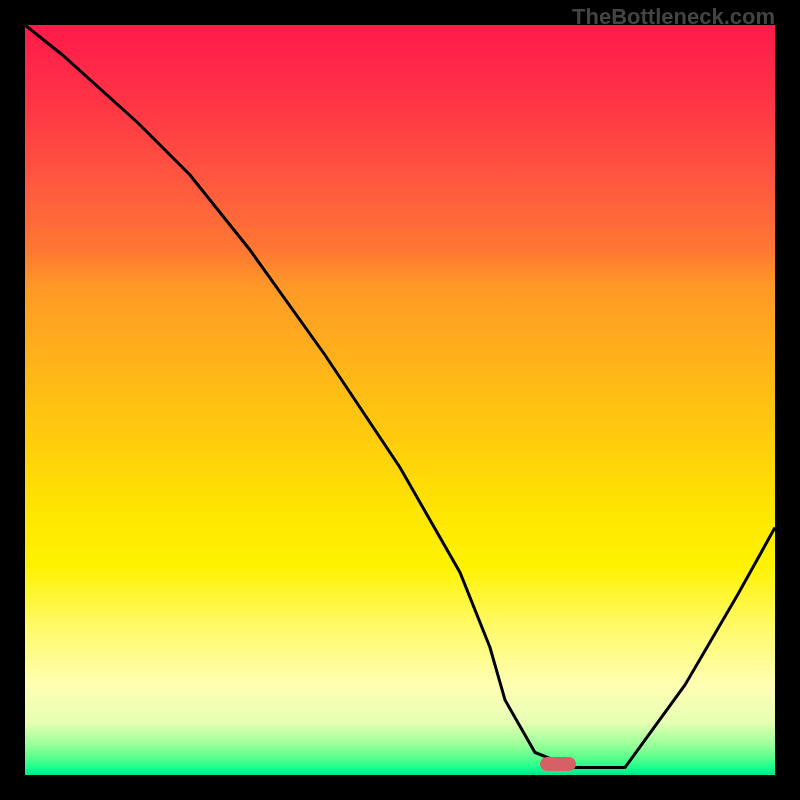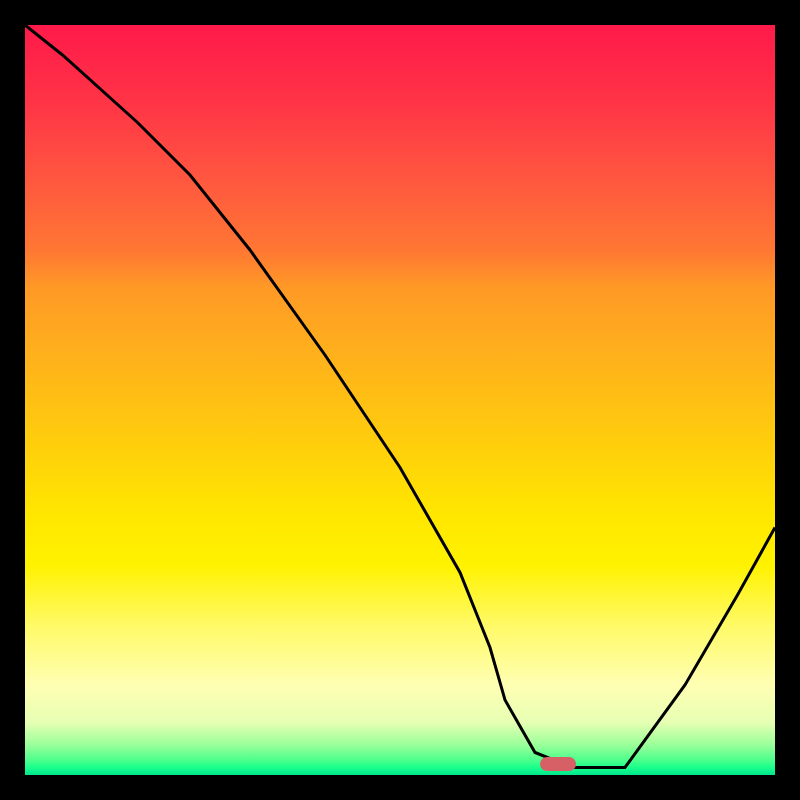--- a/index.html
+++ b/index.html
@@ -68,18 +68,19 @@
     width: 36px;
     height: 14px;
     background: #d66066;
     border-radius: 7px;
   }
 </style>
 </head>
 <body>
 
 <div class="container">
+  <div class="watermark">TheBottleneck.com</div>
   <div class="plot-area"></div>
   <svg class="curve-svg" viewBox="0 0 750 750" preserveAspectRatio="none">
     <path class="curve-path" d="M0.0 0.0 L37.5 30.0 L112.5 97.5 L165.0 150.0 L225.0 225.0 L300.0 330.0 L375.0 442.5 L435.0 547.5 L465.0 622.5 L480.0 675.0 L510.0 727.5 L547.5 742.5 L600.0 742.5 L660.0 660.0 L712.5 570.0 L750.0 502.5 "></path>
   </svg>
   <div class="marker" style="left: 539.5px; top: 757px; width: 36px; height: 13.5px; background: rgb(214, 96, 102);"></div>
 </div>
 
 </body></html>

